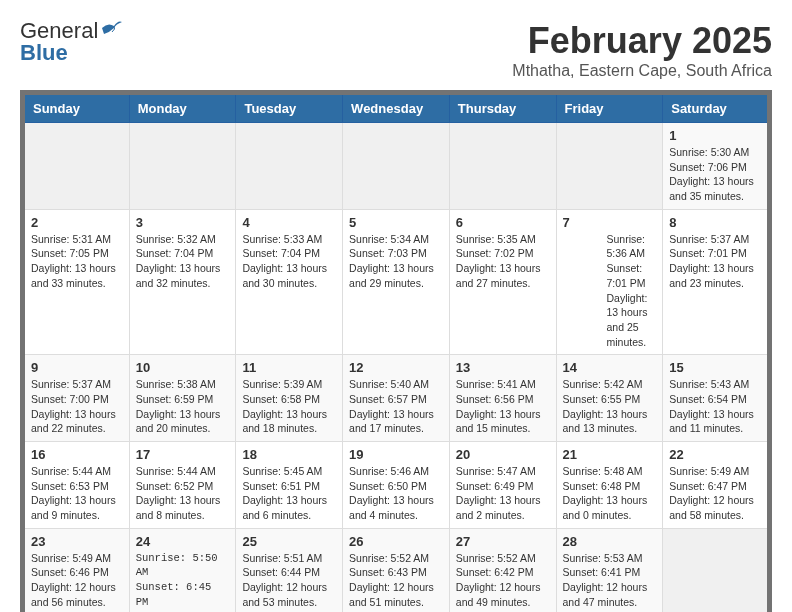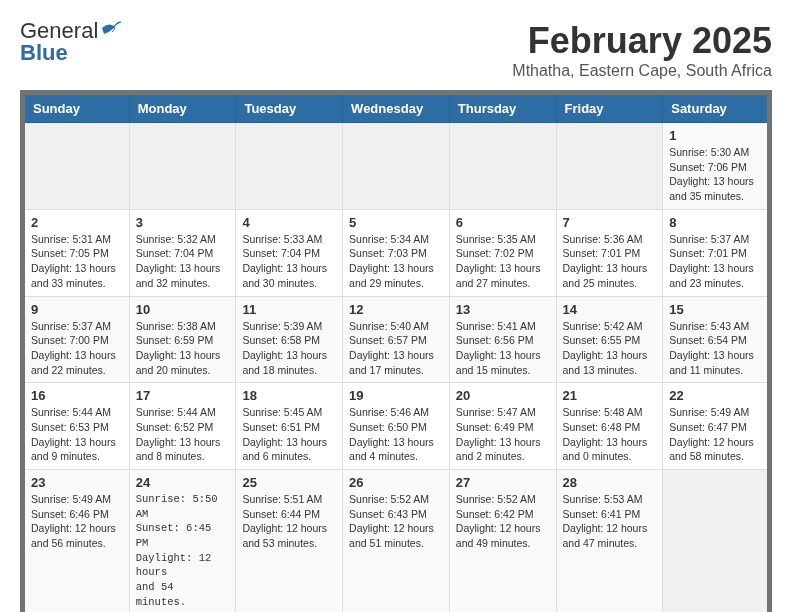--- a/index.html
+++ b/index.html
@@ -164,21 +164,21 @@
         </td>
         <td>
           <span class="day-number">6</span>
           <div class="day-info" style="white-space: pre-line;">Sunrise: 5:35 AM
 Sunset: 7:02 PM
 Daylight: 13 hours
 and 27 minutes.</div>
         </td>
         <td>
           <span class="day-number">7</span>
-          <div class="day-info" style="white-space: pre-line;">Sunrise: 5:36 AM
+          <div class="day-info" style="white-space: pre-line; margin-left: 44px;">Sunrise: 5:36 AM
 Sunset: 7:01 PM
 Daylight: 13 hours
 and 25 minutes.</div>
         </td>
         <td>
           <span class="day-number">8</span>
           <div class="day-info" style="white-space: pre-line;">Sunrise: 5:37 AM
 Sunset: 7:01 PM
 Daylight: 13 hours
 and 23 minutes.</div>

